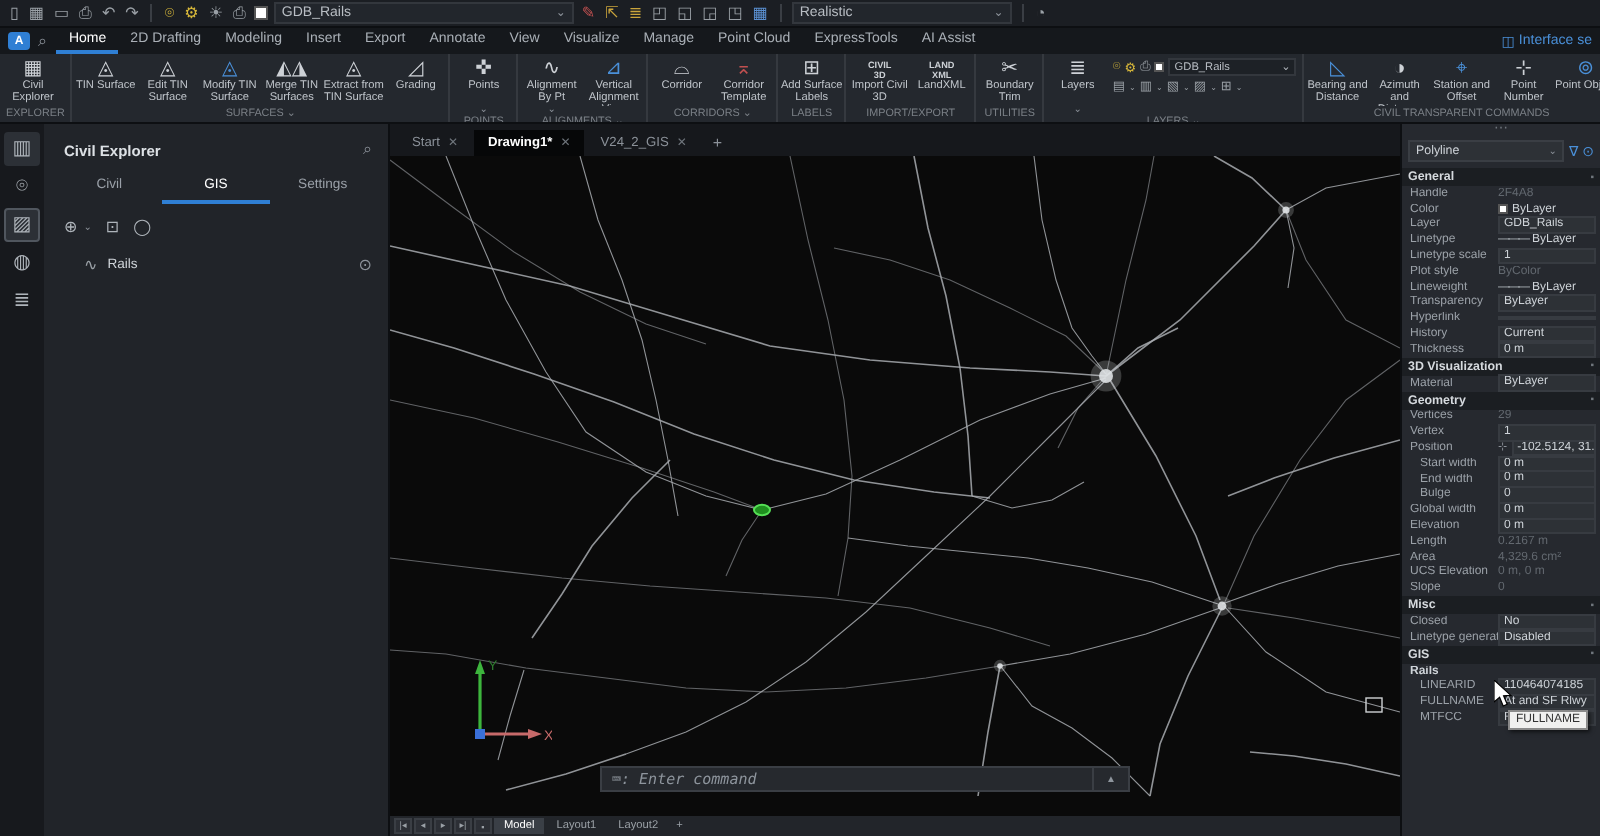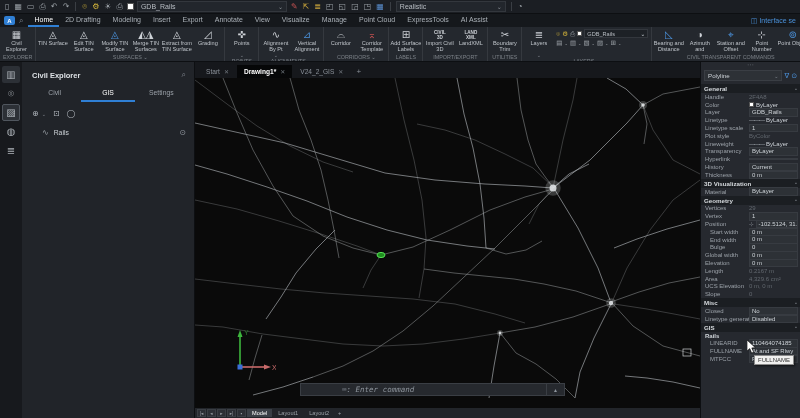--- a/index.html
+++ b/index.html
@@ -58,21 +58,21 @@
   
   .canvas{width:505px;display:flex;flex-direction:column;position:relative;background:#0a0a0a;}
   .doctabs{height:16px;background:#16181c;display:flex;align-items:flex-end;padding-left:4px;gap:1px;}
   .dtab{display:flex;align-items:center;gap:4px;font-size:6.6px;color:#8b9199;padding:3px 7px;cursor:default;white-space:nowrap;}
   .dtab.active{background:#060708;color:#fff;font-weight:bold;}
   .dtab .x{font-size:6px;color:#70767d;}
   .dtab-add{color:#8b9199;font-size:8px;padding:0 5px 2px 5px;}
   .mapwrap{position:relative;flex:1;overflow:hidden;}
   .mapwrap svg.map{position:absolute;inset:0;width:100%;height:100%;}
   .ucs{position:absolute;left:25px;bottom:25px;width:56px;height:56px;}
-  .cmdbar{position:absolute;left:105px;bottom:12px;width:265px;height:13px;background:#26292e;border:1px solid #3a3e44;display:flex;align-items:center;padding-left:36px;}
+  .cmdbar{position:absolute;left:105px;bottom:12px;width:265px;height:13px;background:#26292e;border:1px solid #3a3e44;display:flex;align-items:center;}
   .cmdtext{flex:1;font-family:"DejaVu Sans Mono",monospace;font-style:italic;font-size:7.5px;color:#8e959d;padding-left:5px;white-space:nowrap;overflow:hidden;}
   .cmdcaret{width:18px;border-left:1px solid #3a3e44;height:100%;display:flex;align-items:center;justify-content:center;font-size:5px;color:#8e959d;}
   .layoutbar{height:10px;background:#22252a;display:flex;align-items:center;font-size:5.6px;padding-left:2px;gap:1px;}
   .lnav{width:9px;height:8px;background:#2c2f35;border:1px solid #3a3e44;color:#9aa0a6;display:flex;align-items:center;justify-content:center;font-size:4.6px;}
   .ltab{padding:1px 5px;color:#9aa0a6;cursor:default;}
   .ltab.active{background:#3a3f46;color:#fff;}
   .ladd{color:#9aa0a6;padding:0 3px;}
   
   .props{width:100px;background:#26292f;display:flex;flex-direction:column;position:relative;font-size:6px;border-left:1px solid #0d0f12;}
   .pp-handle{text-align:center;color:#70767d;font-size:7px;line-height:6px;height:6px;}

